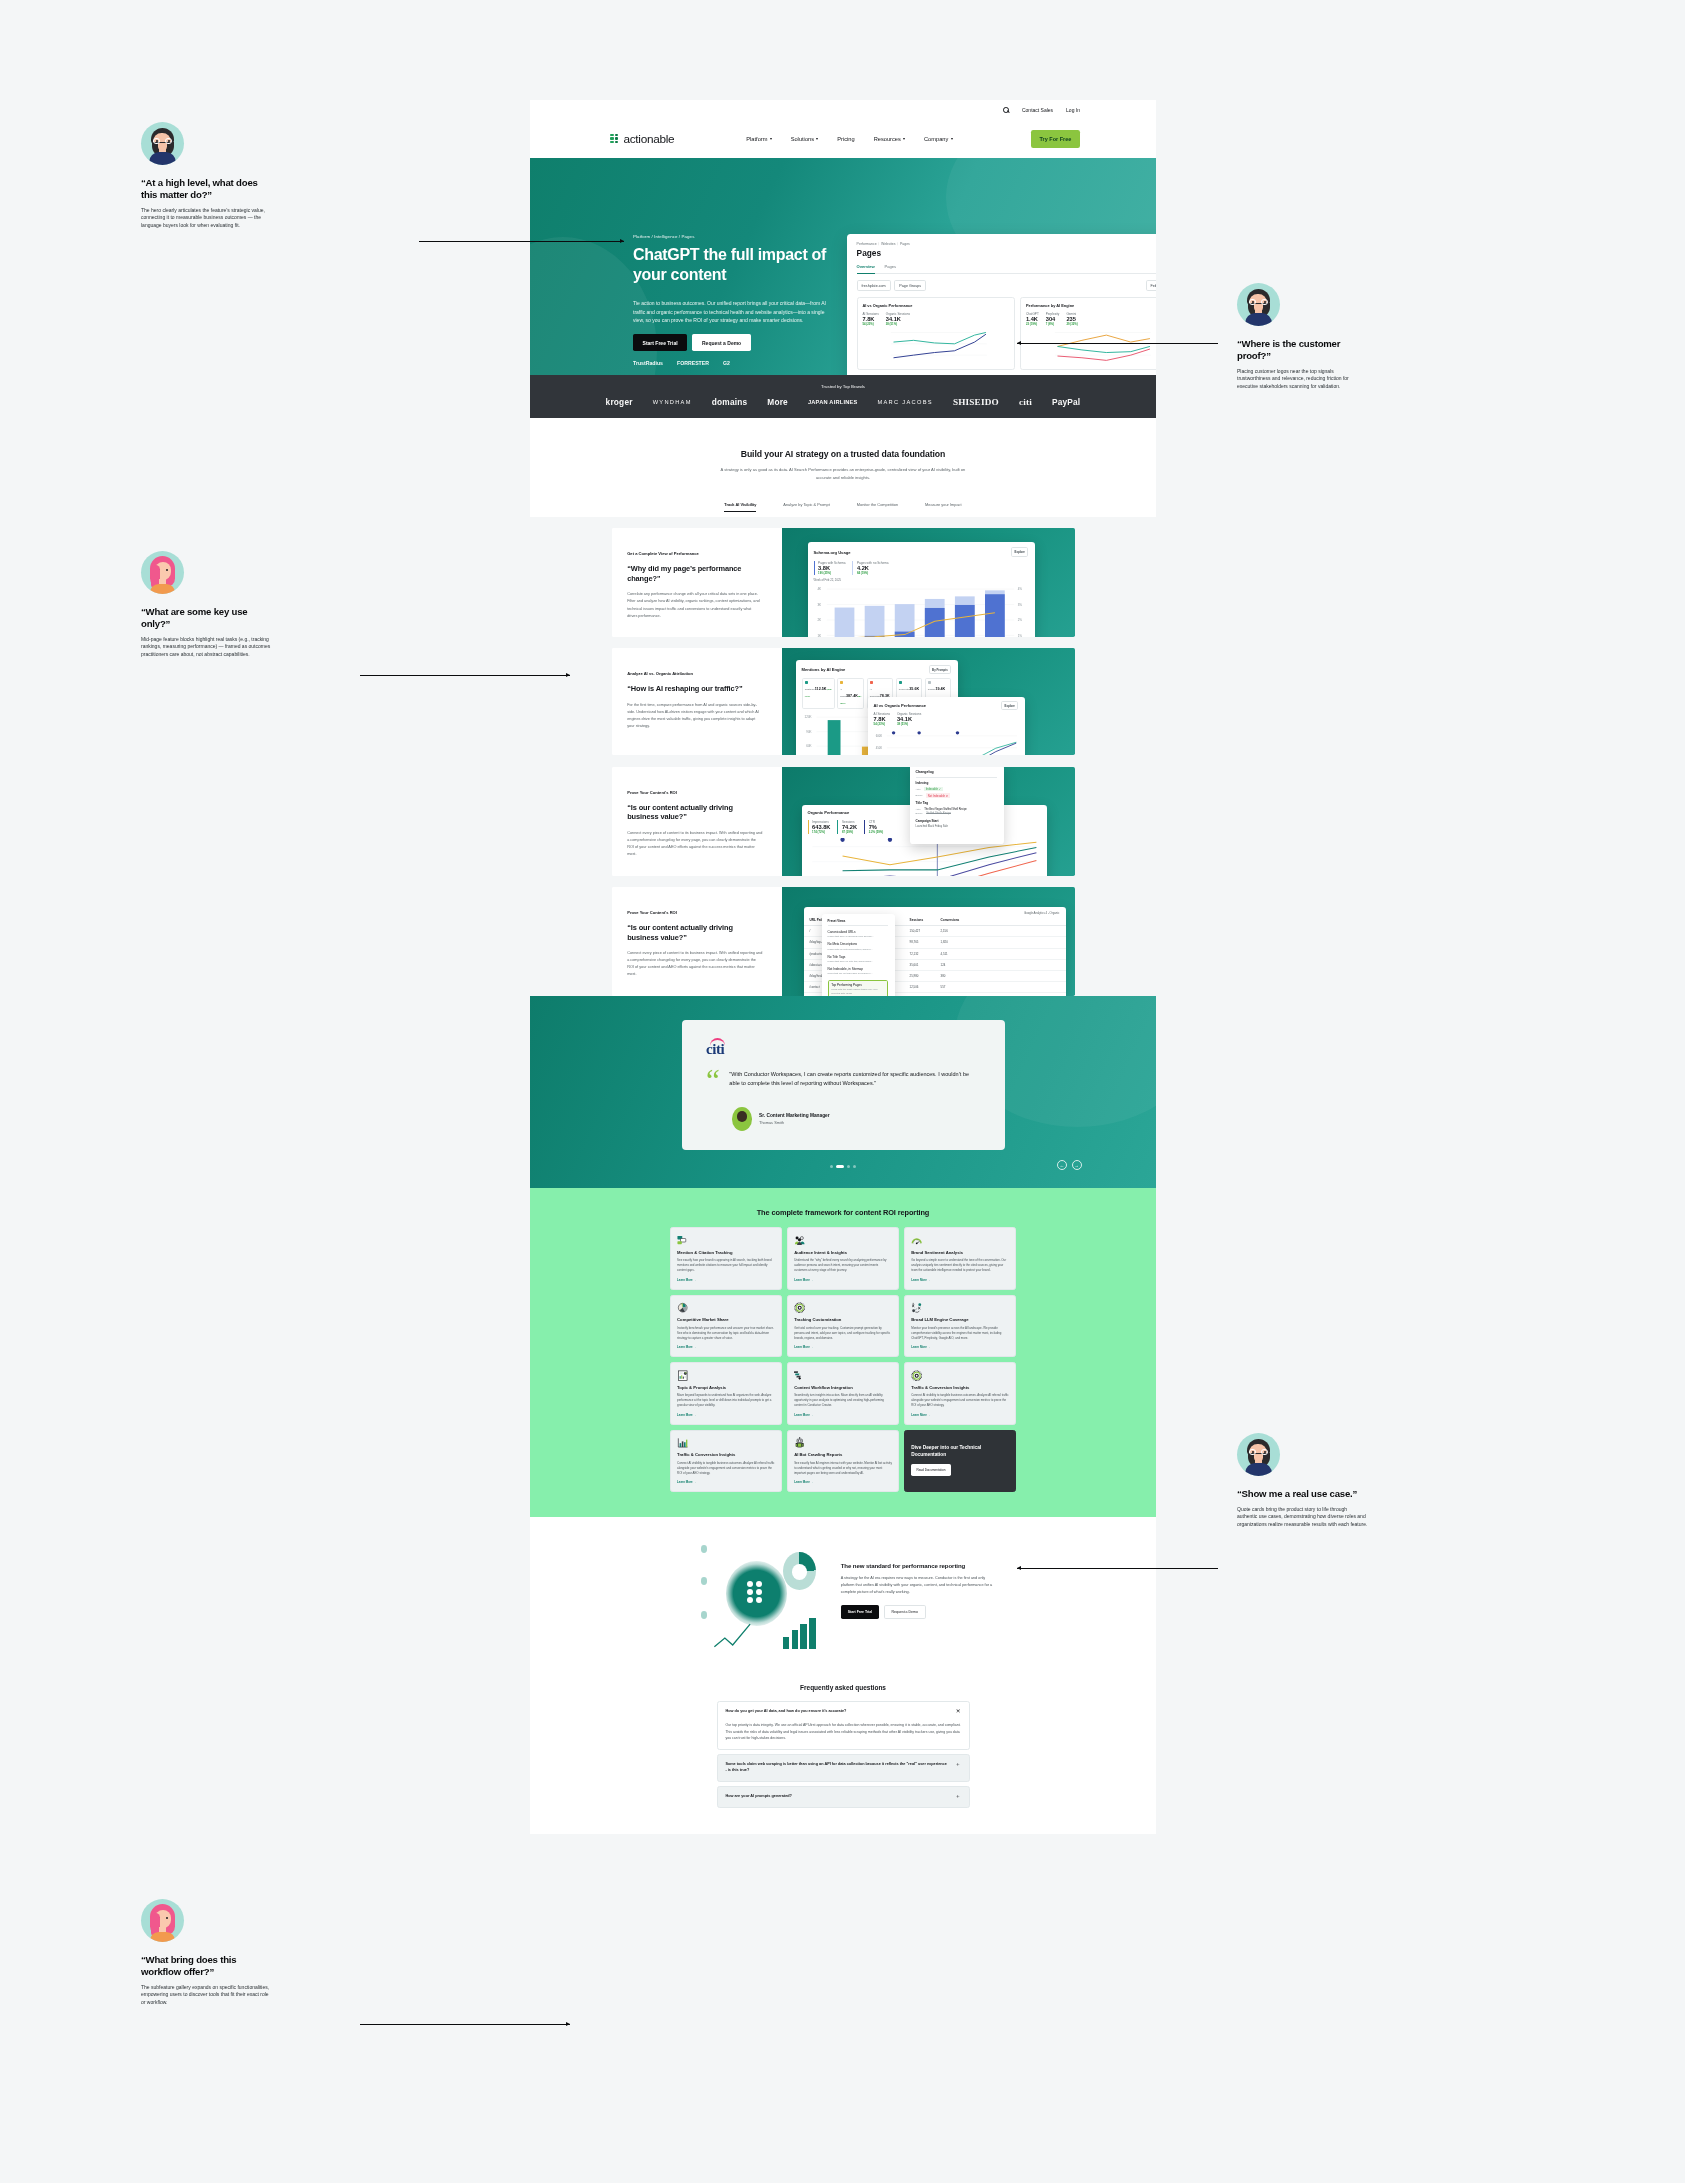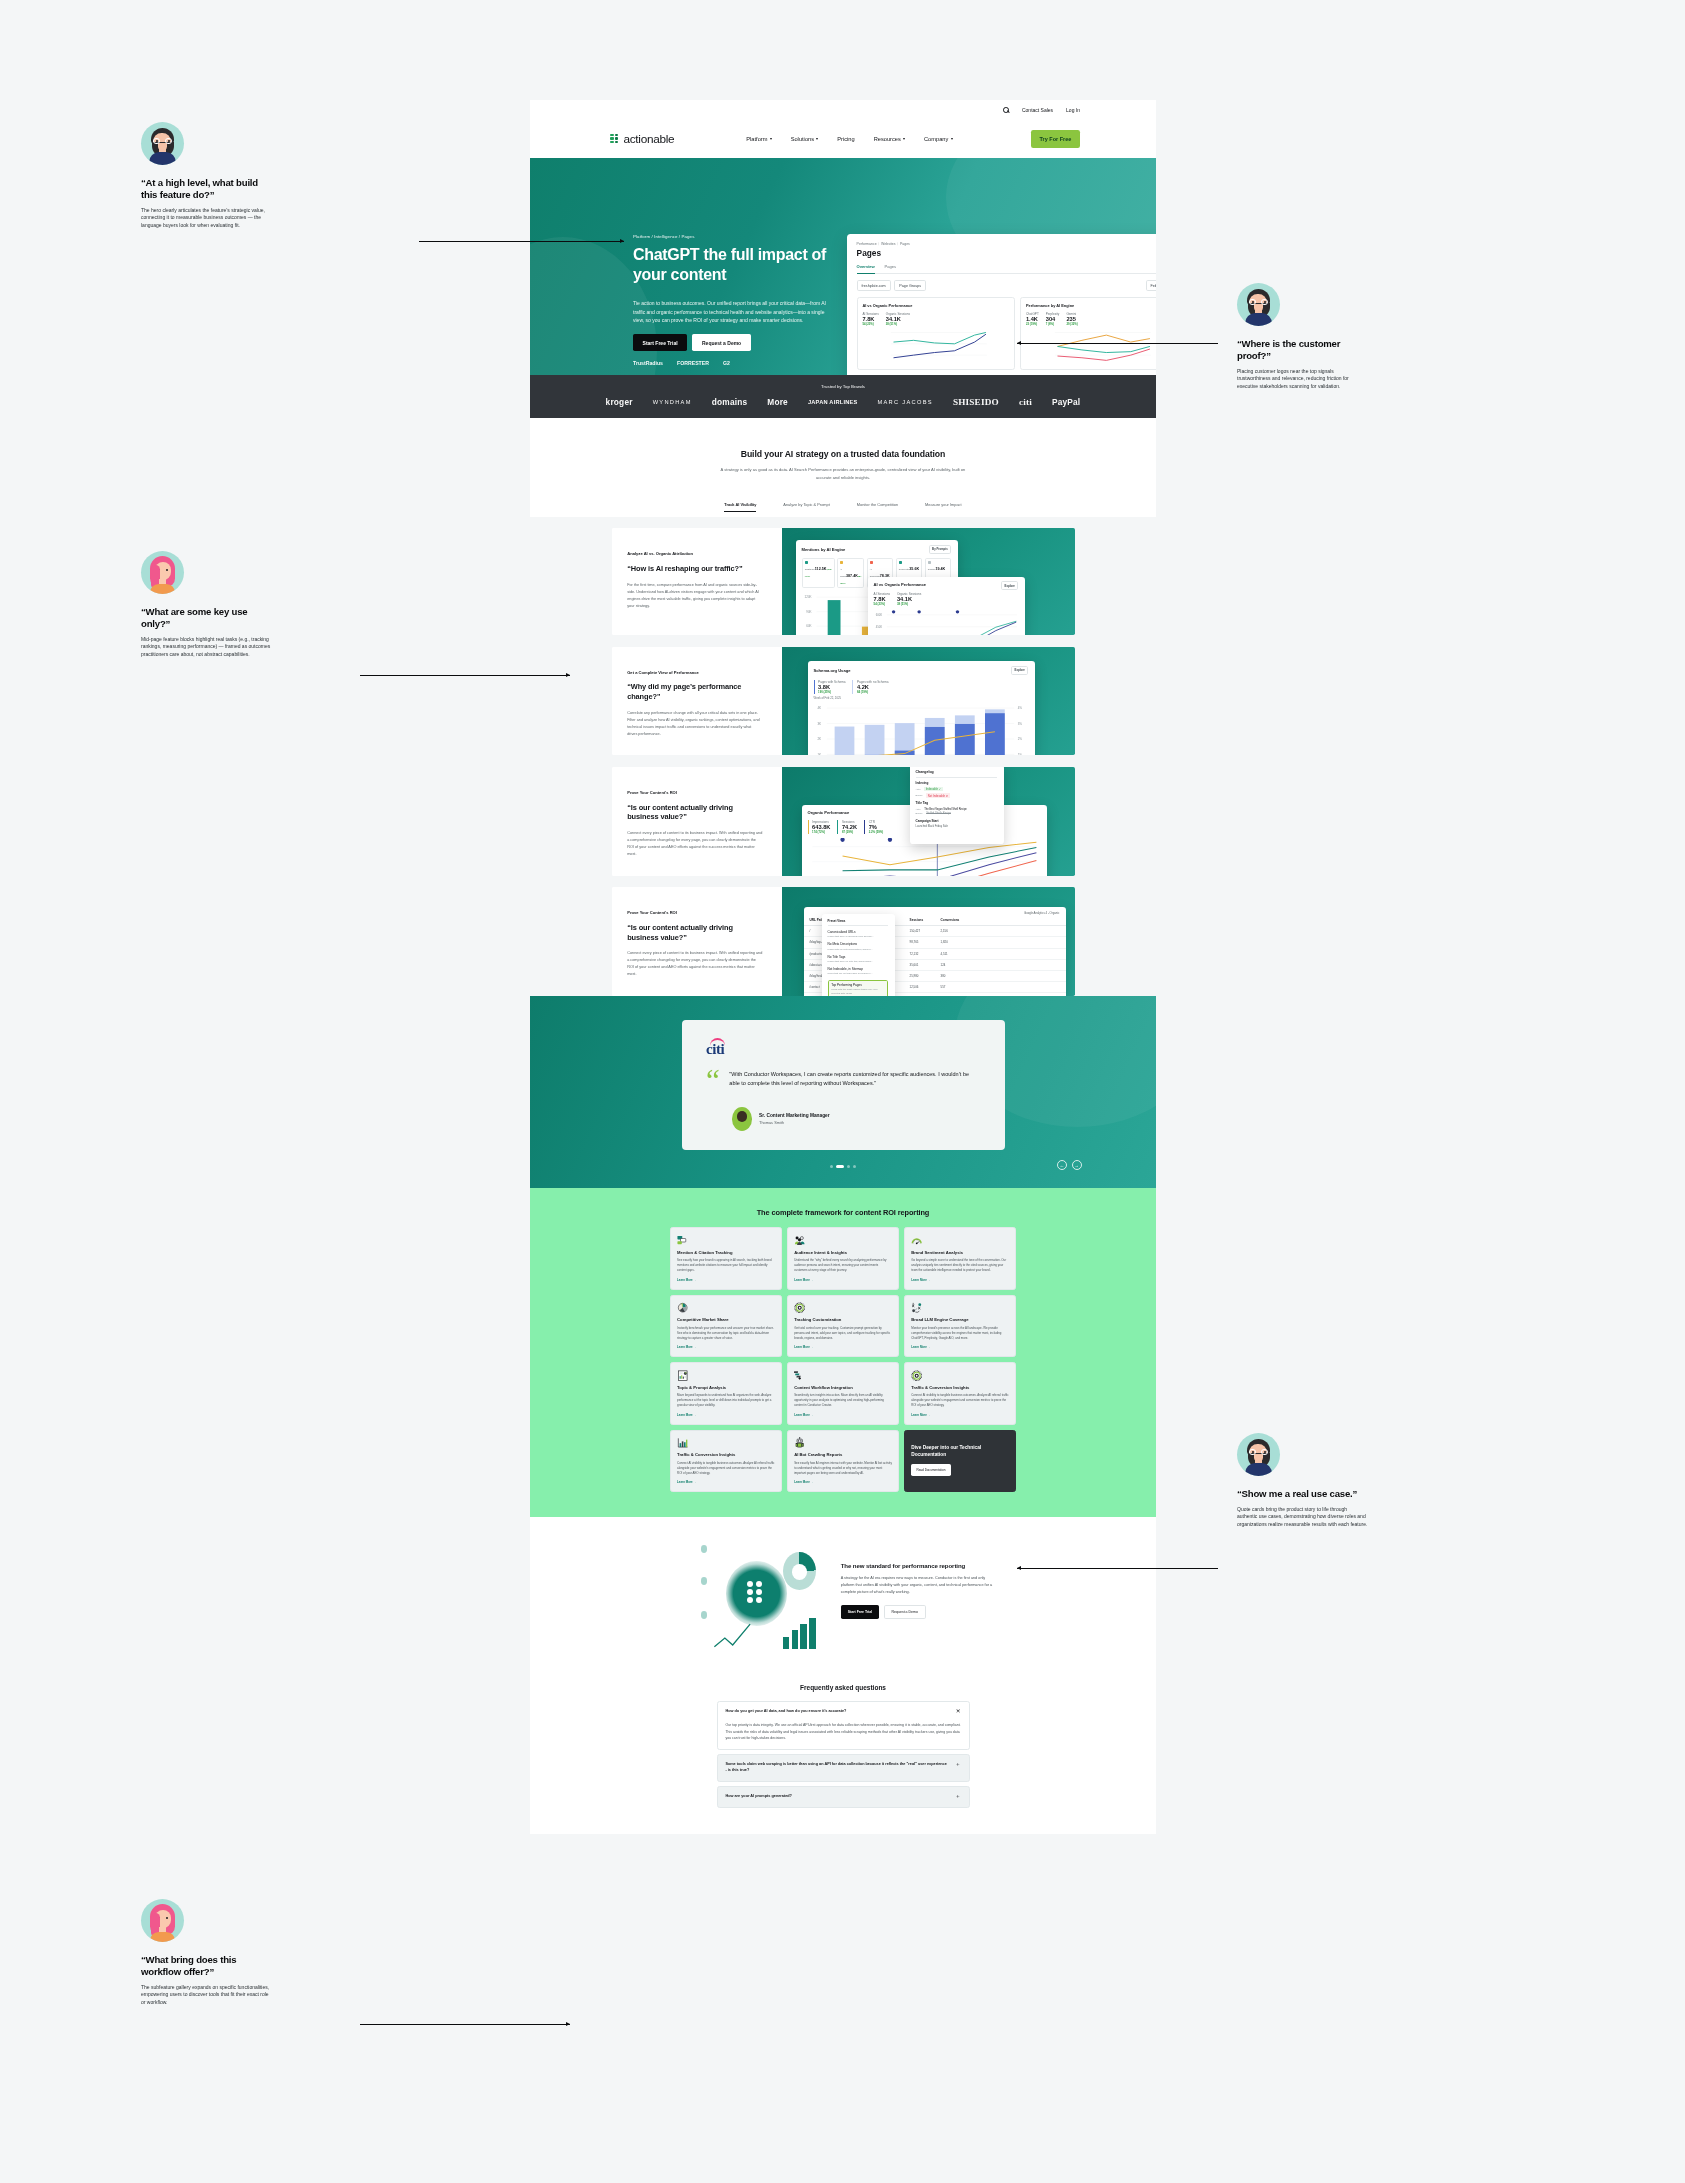--- a/index.html
+++ b/index.html
@@ -371,101 +371,20 @@
       <p>A strategy is only as good as its data. AI Search Performance provides an enterprise-grade, centralized view of your AI visibility, built on accurate and reliable insights.</p>
       <div class="buildtabs">
         <div class="on">Track AI Visibility</div>
         <div>Analyze by Topic &amp; Prompt</div>
         <div>Monitor the Competition</div>
         <div>Measure your Impact</div>
       </div>
     </div>
 
     <div class="fwrap">
-
-      <div class="fblock">
-        <div class="fleft">
-          <div class="fkicker">Analyze AI vs. Organic Attribution</div>
-          <div class="fhead">“How is AI reshaping our traffic?”</div>
-          <div class="fbody">For the first time, compare performance from AI and organic sources side-by-side. Understand how AI-driven visitors engage with your content and which AI engines drive the most valuable traffic, giving you complete insights to adapt your strategy.</div>
-        </div>
-        <div class="fright">
-          <div class="mock" style="left:14px; top:11.4px; width:162px; height:127px;">
-            <div class="mk-h">
-              <span>Mentions by AI Engine</span>
-              <span class="pill" style="font-size:2.8px;padding:1.7px 2.6px">By Prompts</span>
-            </div>
-            <div class="chiprow">
-              <div class="chip"><span class="cb" style="background:#1b9a86"></span><span class="nm">ChatGPT</span><span class="vl">112.5K</span><span class="dl">1,098 (34%)</span></div>
-              <div class="chip"><span class="cb" style="background:#e8b43c"></span><span class="nm">AI Mode</span><span class="vl">387.4K</span><span class="dl">987 (59%)</span></div>
-              <div class="chip"><span class="cb" style="background:#f0654e"></span><span class="nm">AI Overview</span><span class="vl">78.3K</span></div>
-              <div class="chip"><span class="cb" style="background:#1b9a86"></span><span class="nm">Perplexity</span><span class="vl">35.6K</span></div>
-              <div class="chip"><span class="cb" style="background:#b7c2c6"></span><span class="nm">Gemini</span><span class="vl">19.4K</span></div>
-            </div>
-            <svg viewBox="0 0 350 150" style="width:100%;height:65px;margin-top:3.5px">
-              <text x="6" y="14" font-size="7" fill="#8a9398">120K</text>
-              <text x="10" y="48" font-size="7" fill="#8a9398">90K</text>
-              <text x="10" y="82" font-size="7" fill="#8a9398">60K</text>
-              <text x="10" y="116" font-size="7" fill="#8a9398">30K</text>
-              <text x="22" y="138" font-size="7" fill="#8a9398">0</text>
-              <line x1="34" y1="11" x2="344" y2="11" stroke="#eef1f2"></line>
-                <line x1="34" y1="45" x2="344" y2="45" stroke="#eef1f2"></line>
-              <line x1="34" y1="79" x2="344" y2="79" stroke="#eef1f2"></line>
-                <line x1="34" y1="113" x2="344" y2="113" stroke="#eef1f2"></line>
-              <line x1="34" y1="135" x2="344" y2="135" stroke="#d7dddf"></line>
-              <rect x="60" y="18" width="30" height="117" fill="#1b9a86"></rect>
-              <rect x="140" y="80" width="30" height="55" fill="#e8b43c"></rect>
-              <rect x="220" y="104" width="30" height="31" fill="#f0654e"></rect>
-              <text x="58" y="147" font-size="6.5" fill="#8a9398">ChatGPT</text>
-              <text x="140" y="147" font-size="6.5" fill="#8a9398">AI Mode</text>
-            </svg>
-          </div>
-          <div class="mock" style="left:86px; top:49px; width:157px; height:109px;">
-            <div class="mk-h">
-              <span>AI vs Organic Performance</span>
-              <span><span class="pill" style="font-size:2.8px;padding:1.7px 2.6px">Explore</span></span>
-            </div>
-            <div class="mrow" style="margin-top:4.4px">
-              <div>
-                <div class="mlab">AI Sessions</div>
-                <div class="mval">7.8K</div>
-                <div class="mdelta">54 (23%)</div>
-              </div>
-              <div>
-                <div class="mlab">Organic Sessions</div>
-                <div class="mval">34.1K</div>
-                <div class="mdelta">38 (51%)</div>
-              </div>
-            </div>
-            <svg viewBox="0 0 340 130" style="width:100%;height:58px;margin-top:2.6px">
-              <text x="4" y="16" font-size="6.5" fill="#8a9398">600K</text>
-              <text x="4" y="44" font-size="6.5" fill="#8a9398">450K</text>
-              <text x="4" y="72" font-size="6.5" fill="#8a9398">300K</text>
-              <text x="4" y="100" font-size="6.5" fill="#8a9398">150K</text>
-              <text x="18" y="118" font-size="6.5" fill="#8a9398">0</text>
-              <line x1="30" y1="13" x2="336" y2="13" stroke="#eef1f2"></line>
-                <line x1="30" y1="41" x2="336" y2="41" stroke="#eef1f2"></line>
-              <line x1="30" y1="69" x2="336" y2="69" stroke="#eef1f2"></line>
-                <line x1="30" y1="97" x2="336" y2="97" stroke="#eef1f2"></line>
-              <line x1="30" y1="115" x2="336" y2="115" stroke="#d7dddf"></line>
-              <circle cx="46" cy="6" r="4" fill="#2b3a8f"></circle>
-                <circle cx="106" cy="6" r="4" fill="#2b3a8f"></circle>
-                <circle cx="196" cy="6" r="4" fill="#2b3a8f"></circle>
-              <polyline points="46,68 106,80 166,76 226,74 286,42 334,28" fill="none" stroke="#2bb39b" stroke-width="2"></polyline>
-              <polyline points="46,98 106,96 166,90 226,84 286,50 334,30" fill="none" stroke="#2b3a8f" stroke-width="2"></polyline>
-              <text x="40" y="127" font-size="5.6" fill="#8a9398">Sep 2024</text>
-              <text x="100" y="127" font-size="5.6" fill="#8a9398">Oct 2024</text>
-              <text x="160" y="127" font-size="5.6" fill="#8a9398">Nov 2024</text>
-              <text x="220" y="127" font-size="5.6" fill="#8a9398">Dec 2024</text>
-              <text x="280" y="127" font-size="5.6" fill="#8a9398">Jan 2025</text>
-            </svg>
-            
-          </div>
-        </div>
-      </div>
 
       <div class="fblock">
         <div class="fleft">
           <div class="fkicker">Get a Complete View of Performance</div>
           <div class="fhead">“Why did my page’s performance change?"</div>
           <div class="fbody">Correlate any performance change with all your critical data sets in one place. Filter and analyze how AI visibility, organic rankings, content optimizations, and technical issues impact traffic and conversions to understand exactly what drives performance.</div>
         </div>
         <div class="fright">
           <div class="mock" style="left:26px; top:14px; width:227px; height:122px;">
             <div class="mk-h">
@@ -521,20 +440,101 @@
               <text x="330" y="164" font-size="6.4" fill="#8a9398">Jan 2025</text>
                 <text x="400" y="164" font-size="6.4" fill="#8a9398">Feb 2025</text>
             </svg>
             
           </div>
         </div>
       </div>
 
       <div class="fblock">
         <div class="fleft">
+          <div class="fkicker">Analyze AI vs. Organic Attribution</div>
+          <div class="fhead">“How is AI reshaping our traffic?”</div>
+          <div class="fbody">For the first time, compare performance from AI and organic sources side-by-side. Understand how AI-driven visitors engage with your content and which AI engines drive the most valuable traffic, giving you complete insights to adapt your strategy.</div>
+        </div>
+        <div class="fright">
+          <div class="mock" style="left:14px; top:11.4px; width:162px; height:127px;">
+            <div class="mk-h">
+              <span>Mentions by AI Engine</span>
+              <span class="pill" style="font-size:2.8px;padding:1.7px 2.6px">By Prompts</span>
+            </div>
+            <div class="chiprow">
+              <div class="chip"><span class="cb" style="background:#1b9a86"></span><span class="nm">ChatGPT</span><span class="vl">112.5K</span><span class="dl">1,098 (34%)</span></div>
+              <div class="chip"><span class="cb" style="background:#e8b43c"></span><span class="nm">AI Mode</span><span class="vl">387.4K</span><span class="dl">987 (59%)</span></div>
+              <div class="chip"><span class="cb" style="background:#f0654e"></span><span class="nm">AI Overview</span><span class="vl">78.3K</span></div>
+              <div class="chip"><span class="cb" style="background:#1b9a86"></span><span class="nm">Perplexity</span><span class="vl">35.6K</span></div>
+              <div class="chip"><span class="cb" style="background:#b7c2c6"></span><span class="nm">Gemini</span><span class="vl">19.4K</span></div>
+            </div>
+            <svg viewBox="0 0 350 150" style="width:100%;height:65px;margin-top:3.5px">
+              <text x="6" y="14" font-size="7" fill="#8a9398">120K</text>
+              <text x="10" y="48" font-size="7" fill="#8a9398">90K</text>
+              <text x="10" y="82" font-size="7" fill="#8a9398">60K</text>
+              <text x="10" y="116" font-size="7" fill="#8a9398">30K</text>
+              <text x="22" y="138" font-size="7" fill="#8a9398">0</text>
+              <line x1="34" y1="11" x2="344" y2="11" stroke="#eef1f2"></line>
+                <line x1="34" y1="45" x2="344" y2="45" stroke="#eef1f2"></line>
+              <line x1="34" y1="79" x2="344" y2="79" stroke="#eef1f2"></line>
+                <line x1="34" y1="113" x2="344" y2="113" stroke="#eef1f2"></line>
+              <line x1="34" y1="135" x2="344" y2="135" stroke="#d7dddf"></line>
+              <rect x="60" y="18" width="30" height="117" fill="#1b9a86"></rect>
+              <rect x="140" y="80" width="30" height="55" fill="#e8b43c"></rect>
+              <rect x="220" y="104" width="30" height="31" fill="#f0654e"></rect>
+              <text x="58" y="147" font-size="6.5" fill="#8a9398">ChatGPT</text>
+              <text x="140" y="147" font-size="6.5" fill="#8a9398">AI Mode</text>
+            </svg>
+          </div>
+          <div class="mock" style="left:86px; top:49px; width:157px; height:109px;">
+            <div class="mk-h">
+              <span>AI vs Organic Performance</span>
+              <span><span class="pill" style="font-size:2.8px;padding:1.7px 2.6px">Explore</span></span>
+            </div>
+            <div class="mrow" style="margin-top:4.4px">
+              <div>
+                <div class="mlab">AI Sessions</div>
+                <div class="mval">7.8K</div>
+                <div class="mdelta">54 (23%)</div>
+              </div>
+              <div>
+                <div class="mlab">Organic Sessions</div>
+                <div class="mval">34.1K</div>
+                <div class="mdelta">38 (51%)</div>
+              </div>
+            </div>
+            <svg viewBox="0 0 340 130" style="width:100%;height:58px;margin-top:2.6px">
+              <text x="4" y="16" font-size="6.5" fill="#8a9398">600K</text>
+              <text x="4" y="44" font-size="6.5" fill="#8a9398">450K</text>
+              <text x="4" y="72" font-size="6.5" fill="#8a9398">300K</text>
+              <text x="4" y="100" font-size="6.5" fill="#8a9398">150K</text>
+              <text x="18" y="118" font-size="6.5" fill="#8a9398">0</text>
+              <line x1="30" y1="13" x2="336" y2="13" stroke="#eef1f2"></line>
+                <line x1="30" y1="41" x2="336" y2="41" stroke="#eef1f2"></line>
+              <line x1="30" y1="69" x2="336" y2="69" stroke="#eef1f2"></line>
+                <line x1="30" y1="97" x2="336" y2="97" stroke="#eef1f2"></line>
+              <line x1="30" y1="115" x2="336" y2="115" stroke="#d7dddf"></line>
+              <circle cx="46" cy="6" r="4" fill="#2b3a8f"></circle>
+                <circle cx="106" cy="6" r="4" fill="#2b3a8f"></circle>
+                <circle cx="196" cy="6" r="4" fill="#2b3a8f"></circle>
+              <polyline points="46,68 106,80 166,76 226,74 286,42 334,28" fill="none" stroke="#2bb39b" stroke-width="2"></polyline>
+              <polyline points="46,98 106,96 166,90 226,84 286,50 334,30" fill="none" stroke="#2b3a8f" stroke-width="2"></polyline>
+              <text x="40" y="127" font-size="5.6" fill="#8a9398">Sep 2024</text>
+              <text x="100" y="127" font-size="5.6" fill="#8a9398">Oct 2024</text>
+              <text x="160" y="127" font-size="5.6" fill="#8a9398">Nov 2024</text>
+              <text x="220" y="127" font-size="5.6" fill="#8a9398">Dec 2024</text>
+              <text x="280" y="127" font-size="5.6" fill="#8a9398">Jan 2025</text>
+            </svg>
+            
+          </div>
+        </div>
+      </div>
+
+      <div class="fblock">
+        <div class="fleft">
           <div class="fkicker">Prove Your Content's ROI</div>
           <div class="fhead">“Is our content actually driving business value?”</div>
           <div class="fbody">Connect every piece of content to its business impact. With unified reporting and a comprehensive changelog for every page, you can clearly demonstrate the ROI of your content and AEO efforts against the success metrics that matter most.</div>
         </div>
         <div class="fright">
           <div class="mock" style="left:20px; top:38px; width:245px; height:105px;">
             <div class="mk-h">
               <span>Organic Performance</span>
             </div>
             <div class="mrow" style="margin-top:5.2px">
@@ -908,21 +908,21 @@
             <span class="beard"></span>
             <span class="chin"></span>
             <span class="eye" style="left:15px;top:18px"></span>
             <span class="eye" style="left:27px;top:18px"></span>
             <span class="g1"></span>
             <span class="g2"></span>
             <span class="neck"></span>
             <span class="body"></span>
           </div>
         </div>
-        <h3>“At a high level, what build this feature do?”</h3>
+        <h3>“At a high level, what does this matter do?”</h3>
         <p>The hero clearly articulates the feature’s strategic value, connecting it to measurable business outcomes — the language buyers look for when evaluating fit.</p>
       </div>
       <div class="note" style="left: 1237px; top: 283px;">
         <div class="avs">
           <div class="avatar m">
             <span class="hair"></span>
             <span class="face"></span>
             <span class="beard"></span>
             <span class="chin"></span>
             <span class="eye" style="left:15px;top:18px"></span>

